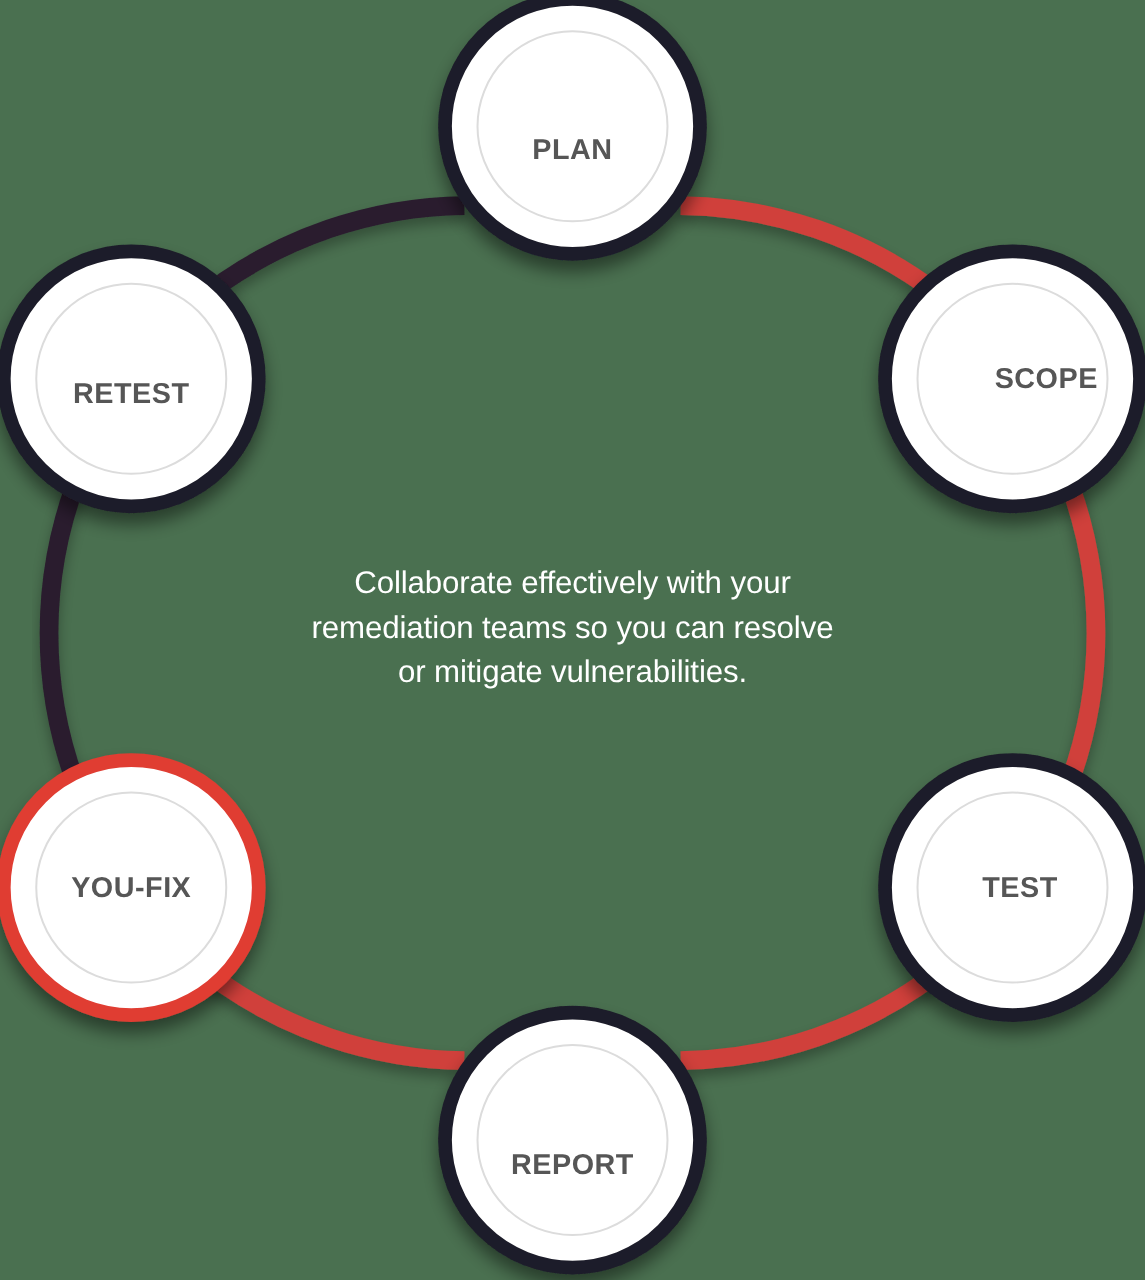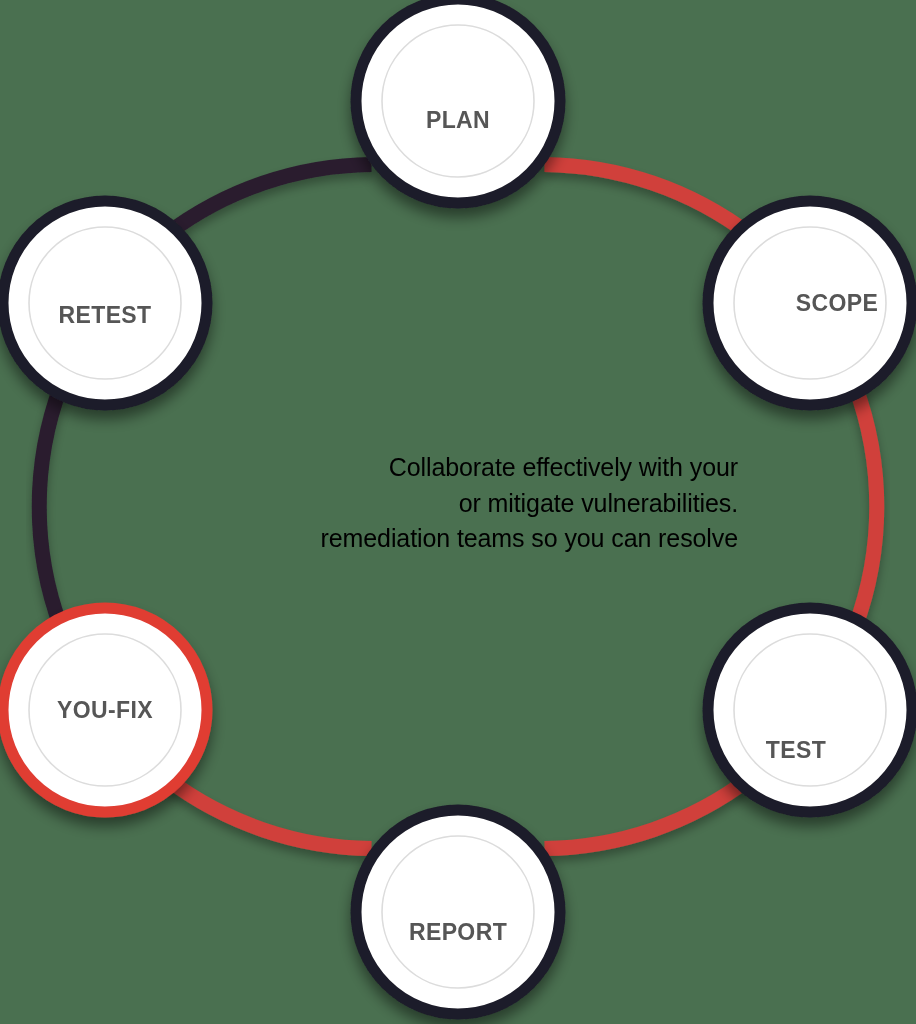--- a/index.html
+++ b/index.html
@@ -40,25 +40,24 @@
     font-weight: bold;
     color: #0b0b0b;
     letter-spacing: -0.4px;
     line-height: 1.1;
     margin: 0 0 14px 0;
   }
   .center-sub {
     font-family: "Liberation Sans", sans-serif;
     font-size: 25px;
     font-weight: 500;
-    color: #000000;
+    color: #ffffff;
     line-height: 1.42;
     letter-spacing: -0.1px;
     margin: 0;
-    text-align: right;
   }
   .center-sub span { display: block; }
   .node-label {
     position: absolute;
     transform: translate(-50%, -50%);
     font-family: "Liberation Sans", sans-serif;
     font-size: 23px;
     font-weight: bold;
     color: #565656;
     letter-spacing: 0.4px;
@@ -126,26 +125,26 @@
       <g>
         <circle cx="105" cy="303" r="102" fill="#ffffff" stroke="#1d1d29" stroke-width="11" filter="url(#nodeShadow)"></circle>
         <circle cx="105" cy="303" r="76" fill="none" stroke="#dcdcdc" stroke-width="1.6"></circle>
       </g>
 
     </g>
   </svg>
 
   <div class="node-label" style="left:458px; top:108px;margin-top:12px;">PLAN</div>
   <div class="node-label" style="left:810px; top:303px;margin-left:27px;">SCOPE</div>
-  <div class="node-label" style="left:796px; top:710px;margin-top:40px;">TEST</div>
+  <div class="node-label" style="left:816px; top:710px;">TEST</div>
   <div class="node-label" style="left:458px; top:932px;">REPORT</div>
   <div class="node-label" style="left:105px; top:710px;">YOU-FIX</div>
   <div class="node-label" style="left:105px; top:303px;margin-top:12px;">RETEST</div>
 
   <div class="center-block">
     <p class="center-sub">
       <span>Collaborate effectively with your</span>
+      <span>remediation teams so you can resolve</span>
       <span>or mitigate vulnerabilities.</span>
-      <span>remediation teams so you can resolve</span>
     </p>
   </div>
 
 </div>
 
 </body></html>

